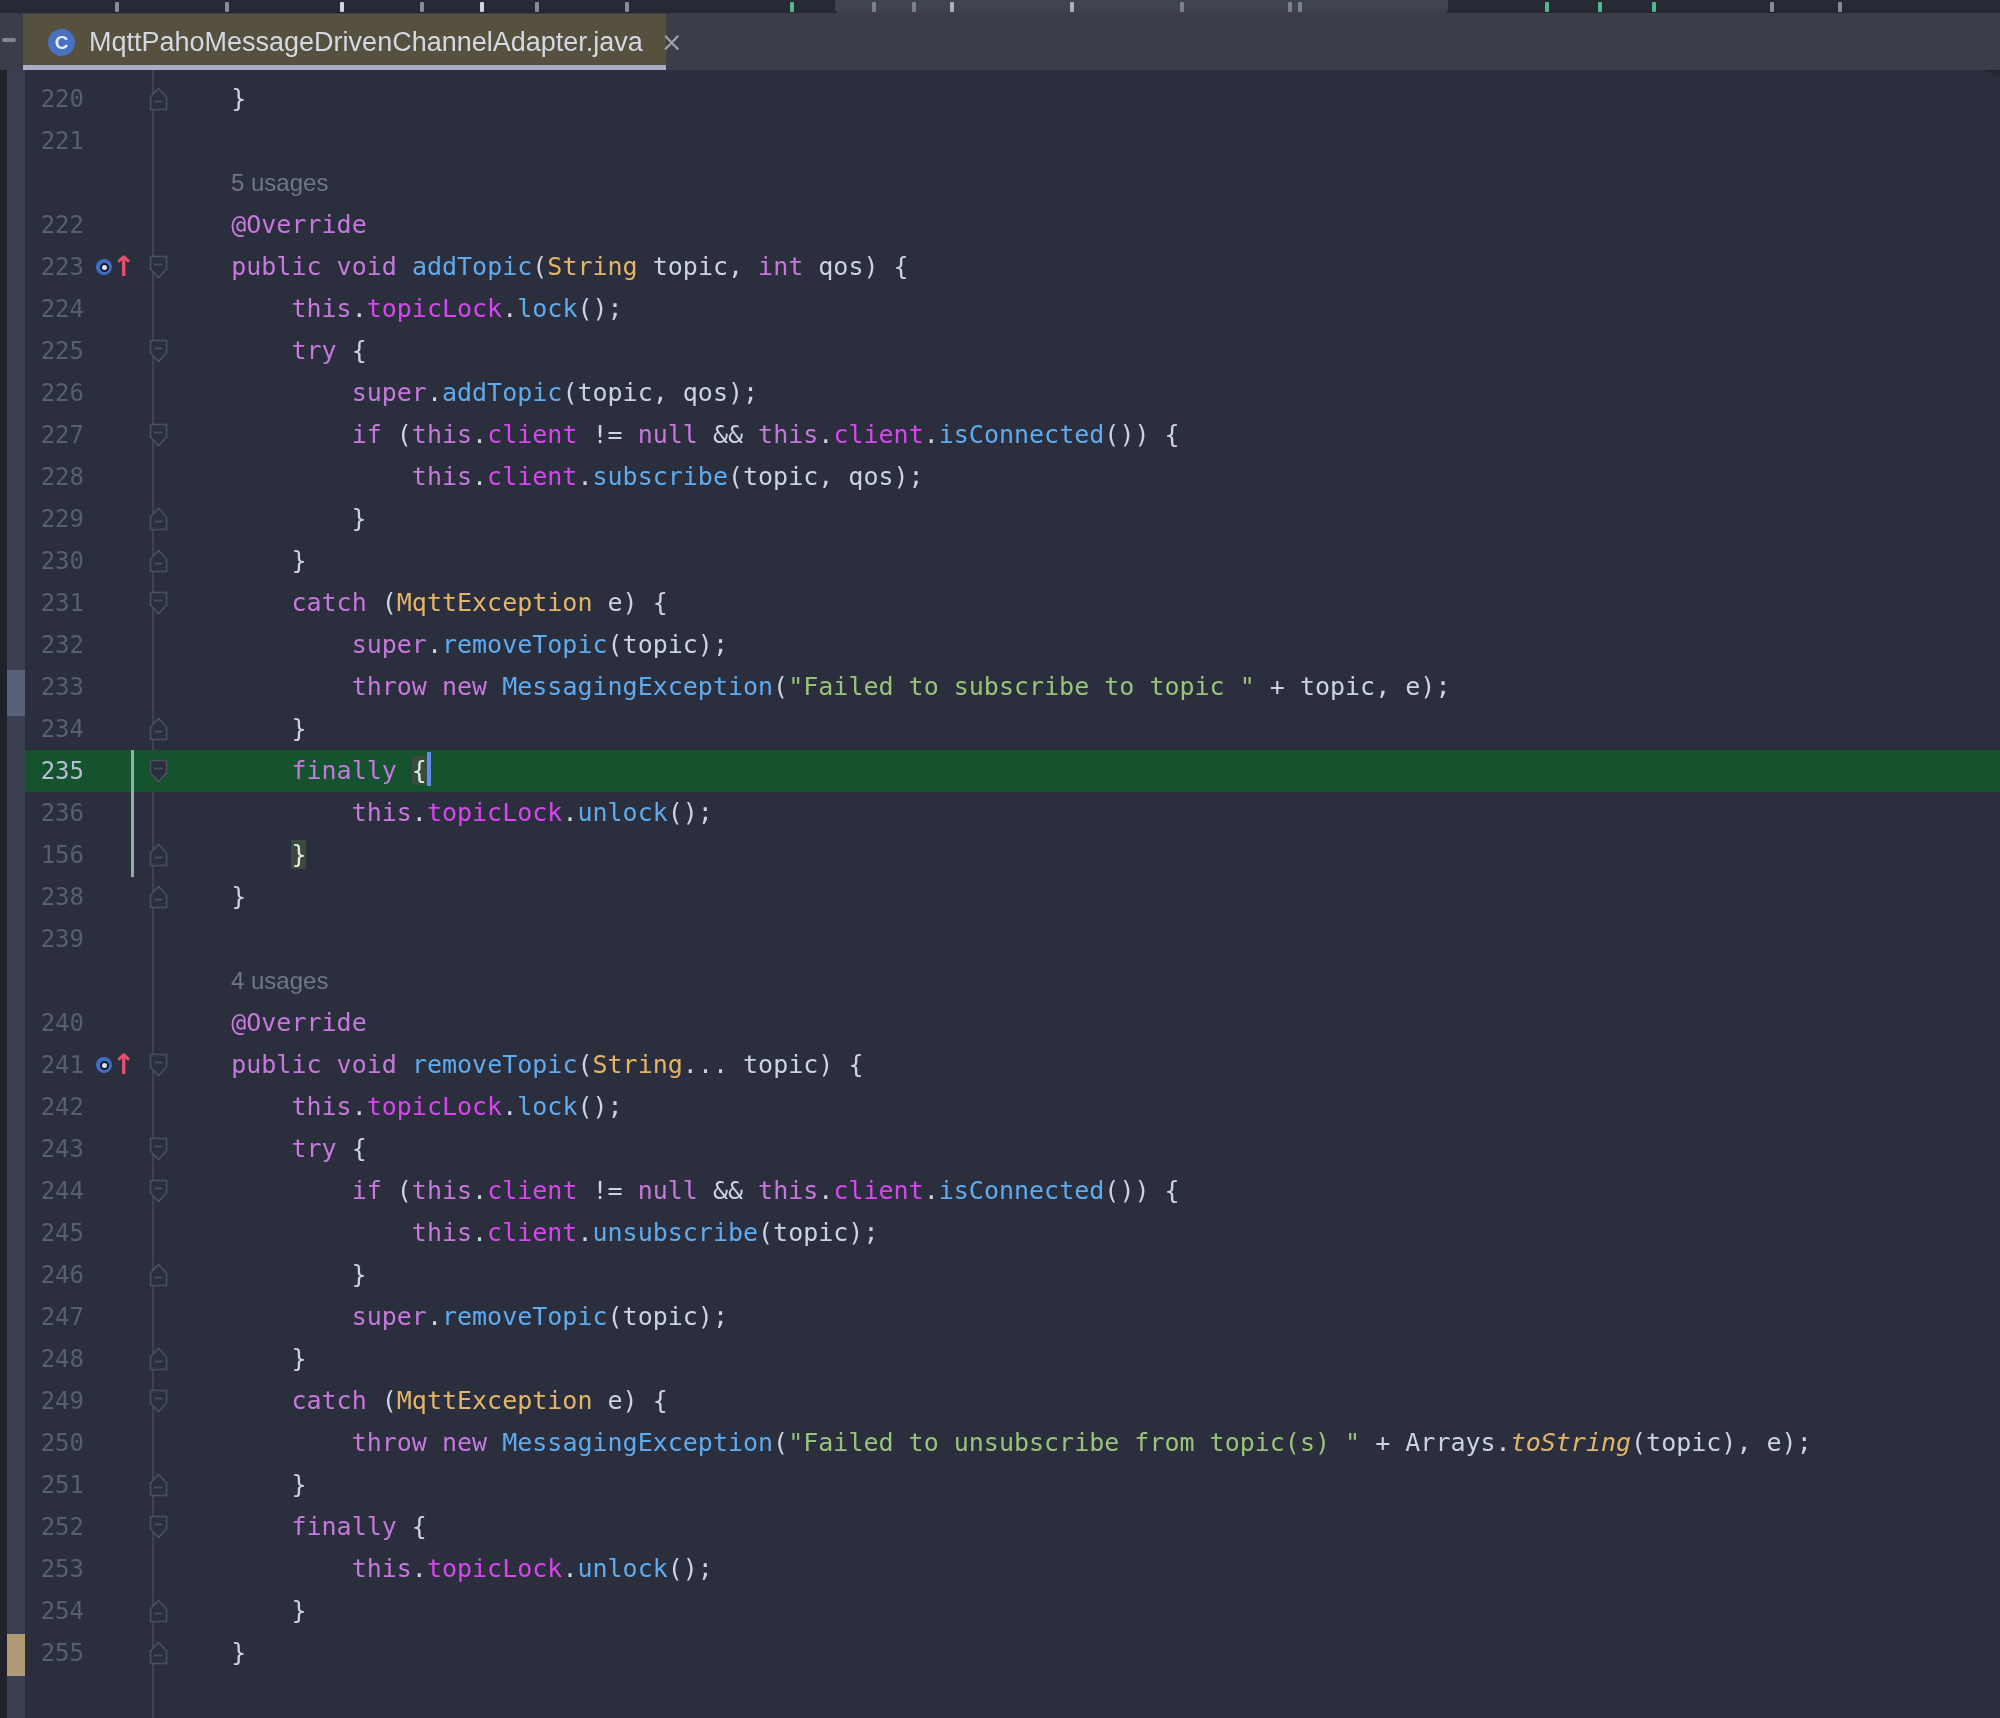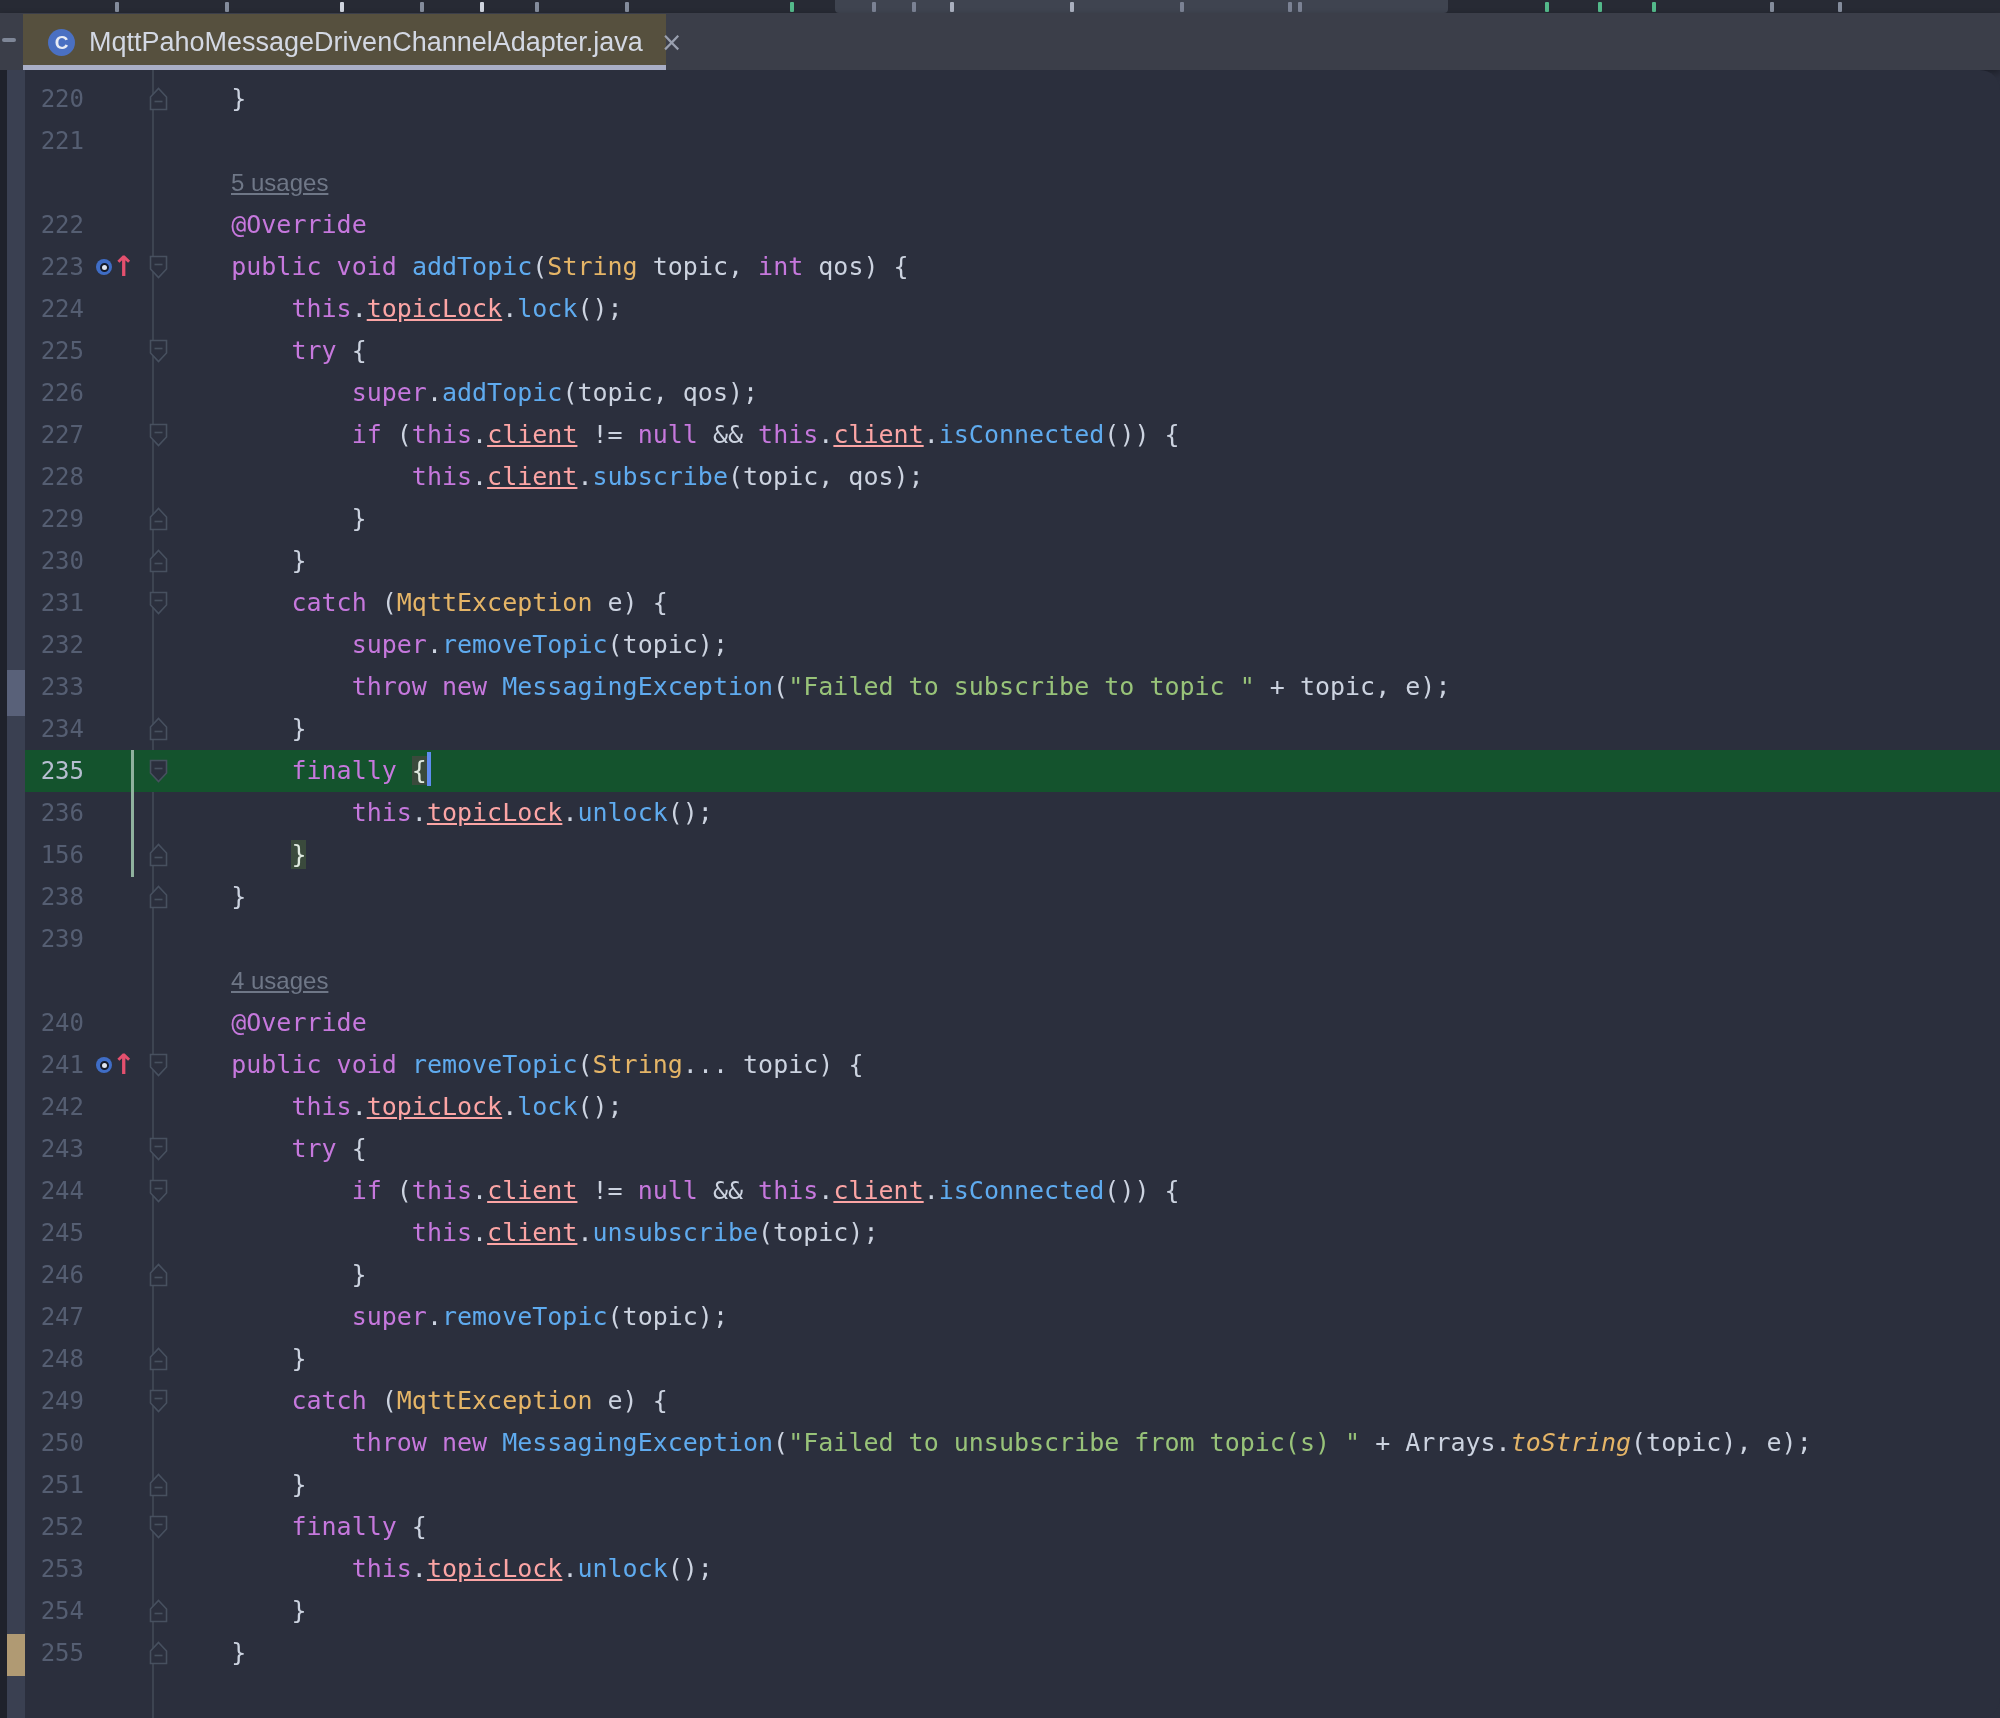--- a/index.html
+++ b/index.html
@@ -32,27 +32,27 @@
       margin-left:25px;cursor:pointer;}
   .row.current .ln{color:#b6bed0;}
   .ovr{width:46px;flex:none;position:relative;}
   .ocirc{position:absolute;left:8px;top:13px;width:16px;height:16px;border-radius:50%;background:#3f6dc6;}
   .ocirc:after{content:'';position:absolute;left:3.5px;top:3.5px;width:9px;height:9px;border-radius:50%;
                border:2.5px solid #151a27;box-sizing:border-box;background:#dfe5f0;}
   .oarr{position:absolute;left:24px;top:0;color:#e4506e;font:bold 28px/42px "DejaVu Sans",sans-serif;}
   .fold{width:37px;flex:none;position:relative;}
   .fold svg{position:absolute;left:15px;top:9px;}
   .code{flex:1;font-size:25px;color:#ccd3e0;}
-  .hint{font:24px/42px "Liberation Sans",sans-serif;color:#6f7787;padding-left:60px;text-decoration:underline;}
+  .hint{font:24px/42px "Liberation Sans",sans-serif;color:#6f7787;padding-left:60px;}
 
   
   .tk-k{color:#c678dd;text-align:right;}
   .tk-m{color:#5fabef;}
   .tk-t{color:#e5b567;text-align:center;}
-  .tk-f{color:#fca5a5;text-decoration:underline;}
+  .tk-f{color:#d946ef;}
   .tk-s{color:#98c379;}
   .tk-i{color:#e5b567;font-style:italic;}
   .tk-p{color:#ccd3e0;}
   .tk-hl{background:#3a4a3c;color:#dfe9df;}
   .caret{display:inline-block;width:4px;height:34px;background:#5f8cf0;vertical-align:-7px;}
 
   
   .fold-line{position:absolute;left:152px;top:0;width:2px;height:1648px;background:#3d4451;z-index:1;}
   .change-line{position:absolute;left:131px;top:680px;width:3px;height:127px;background:#8fb29e;z-index:3;}
   .strip-dark{position:absolute;left:0;top:0;width:7px;height:1648px;background:#1f222b;z-index:3;}

